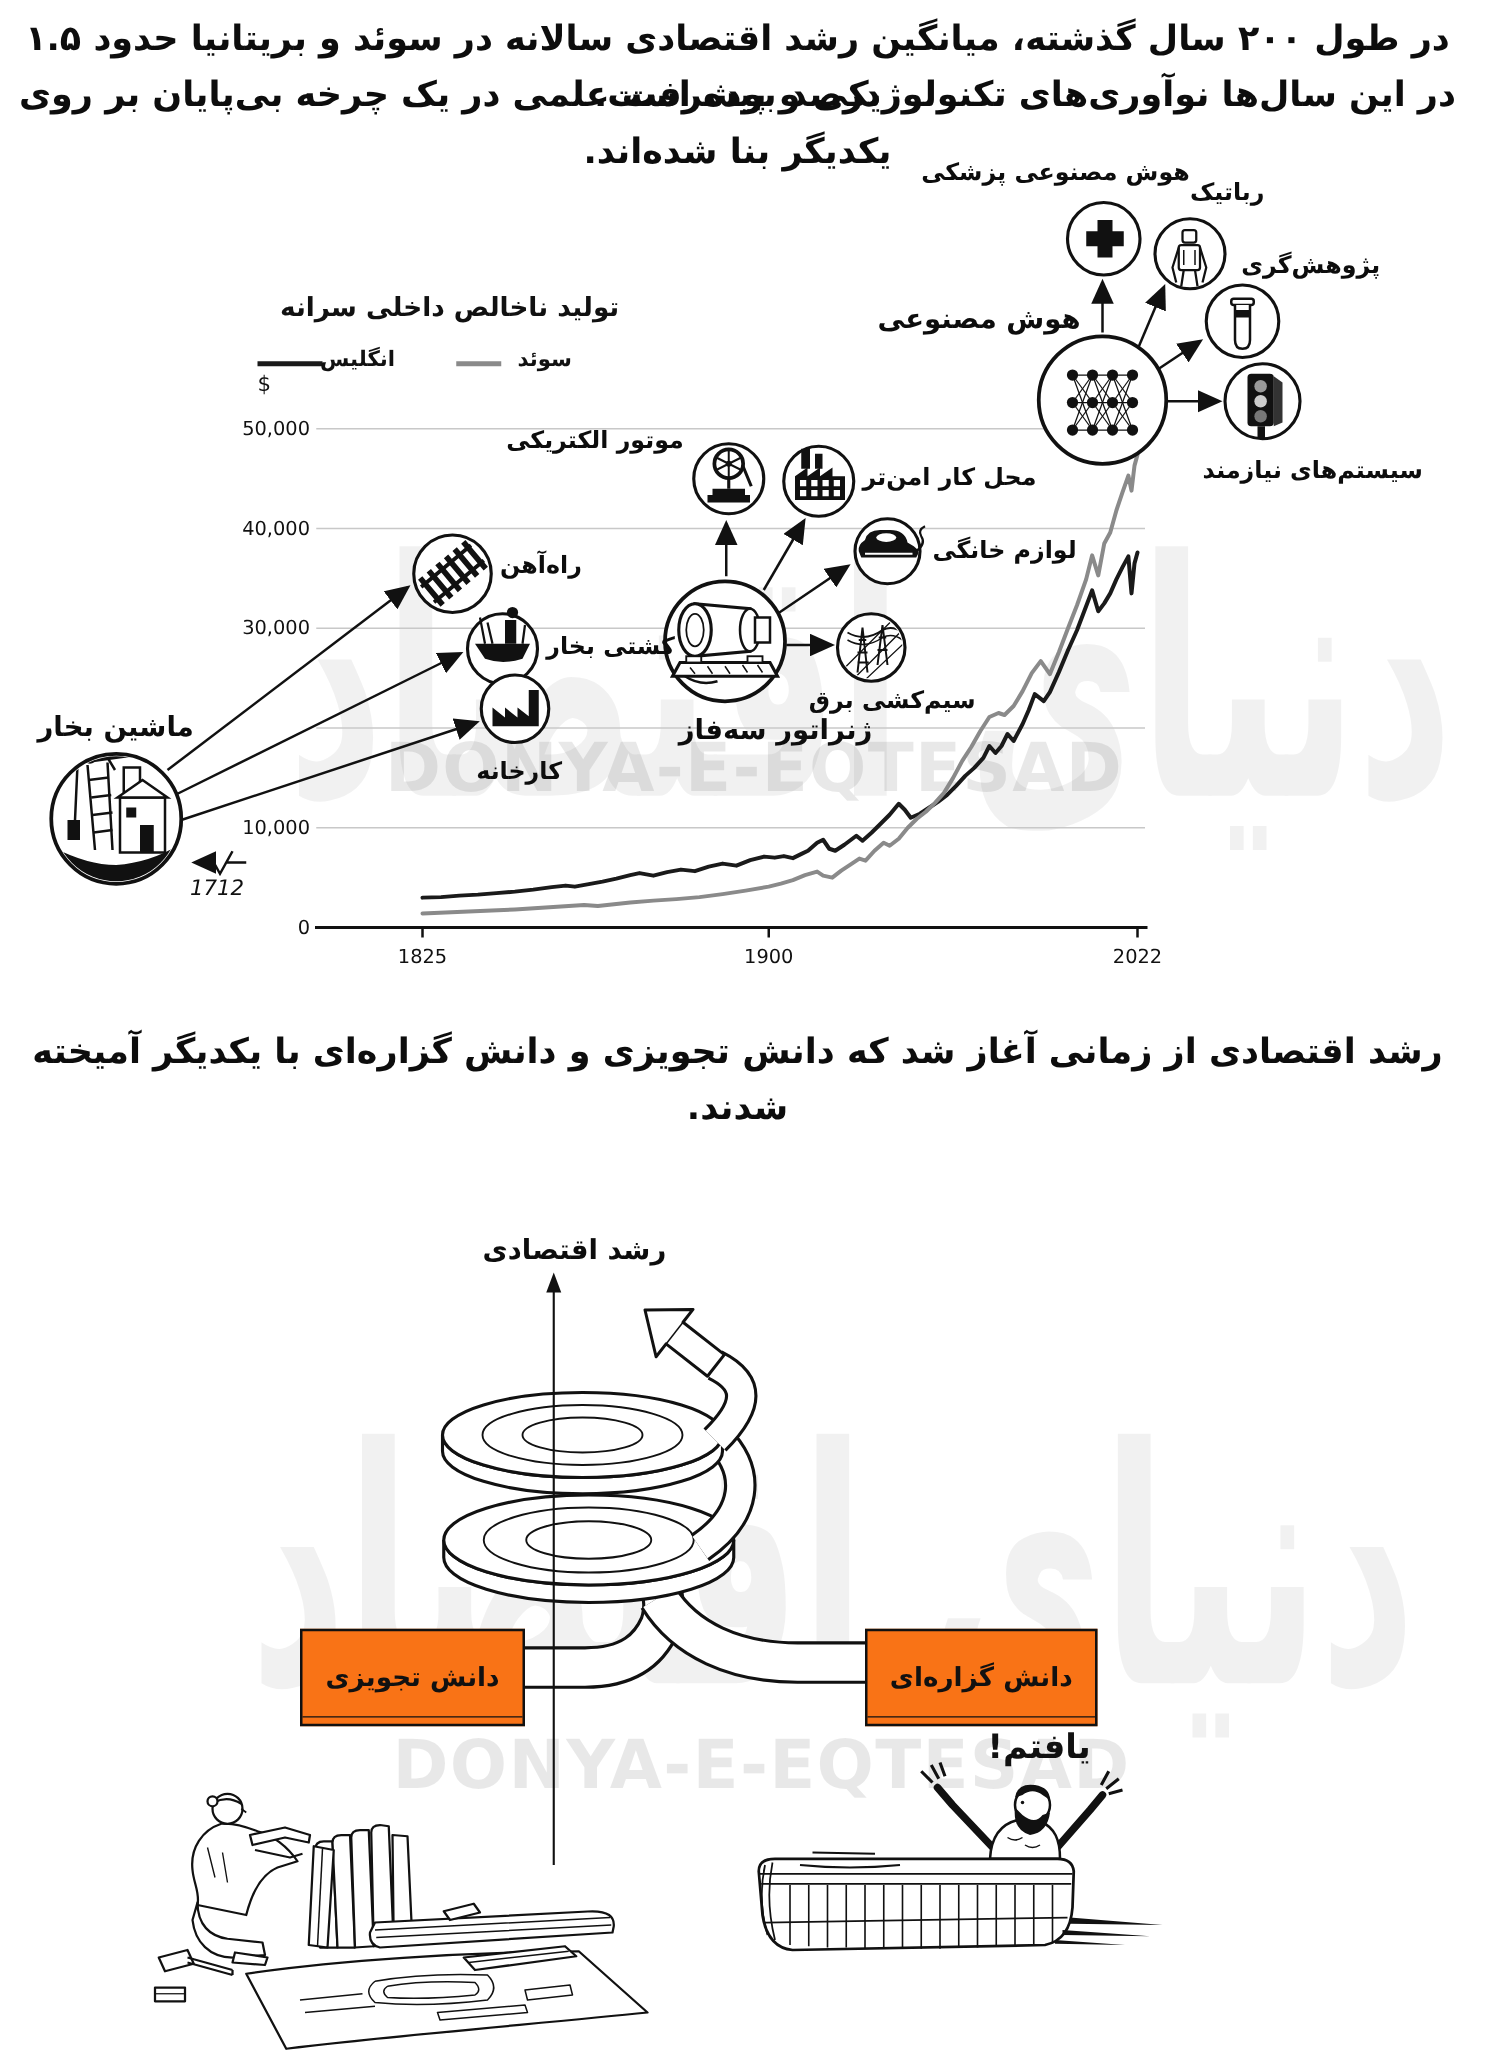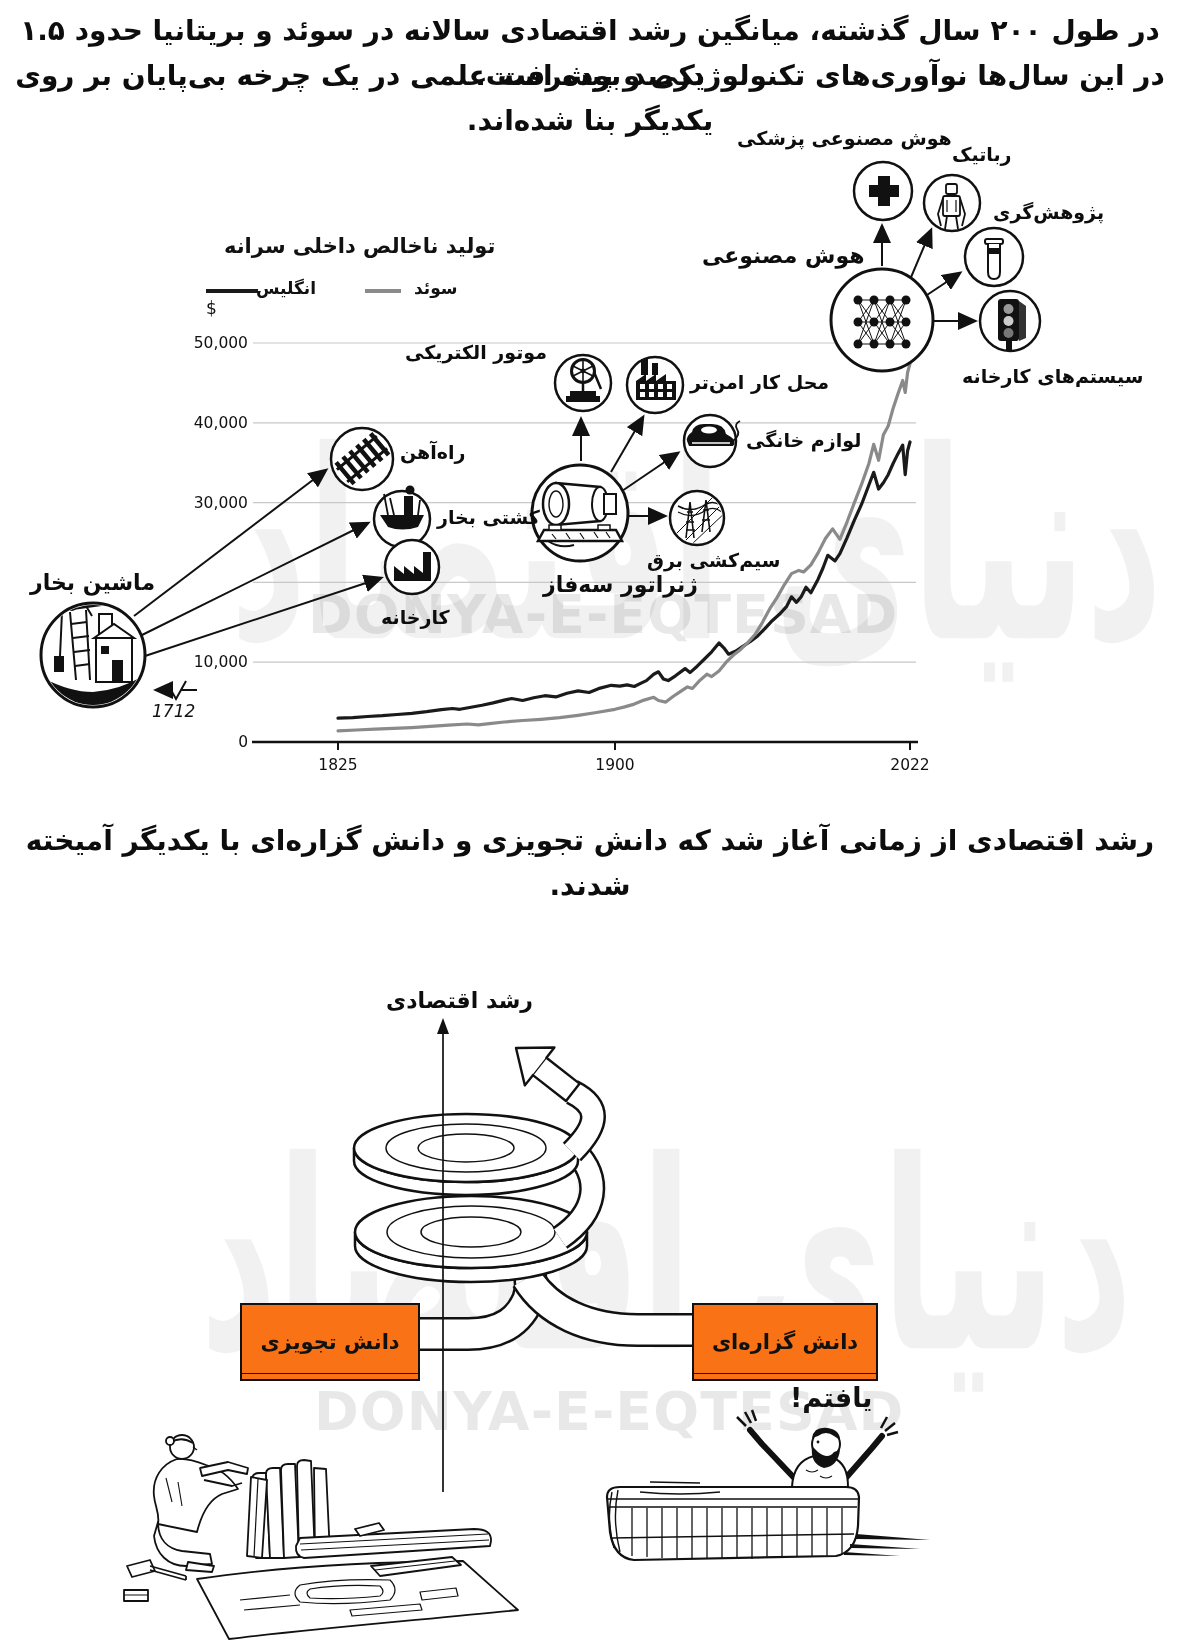--- a/index.html
+++ b/index.html
@@ -393,21 +393,21 @@
   <div class="lbl fa" style="left:381px;top:606px;">کارخانه</div>
   <div class="lbl fa" style="right:653px;top:341px;">موتور الکتریکی</div>
   <div class="lbl lbl-big fa" style="left:543px;top:572px;">ژنراتور سه‌فاز</div>
   <div class="lbl fa" style="left:690px;top:371px;">محل کار امن‌تر</div>
   <div class="lbl fa" style="left:746px;top:429px;">لوازم خانگی</div>
   <div class="lbl fa" style="left:647px;top:549px;">سیم‌کشی برق</div>
   <div class="lbl lbl-big fa" style="left:702px;top:243px;">هوش مصنوعی</div>
   <div class="lbl fa" style="left:737px;top:127px;">هوش مصنوعی پزشکی</div>
   <div class="lbl fa" style="left:952px;top:143px;">رباتیک</div>
   <div class="lbl fa" style="left:993px;top:201px;">پژوهش‌گری</div>
-  <div class="lbl fa" style="left:962px;top:365px;">سیستم‌های کارخانه</div>
+  <div class="lbl fa" style="left:962px;top:365px;">سیستم‌های نیازمند</div>
 
   <div class="para fa" style="top:818px;">رشد اقتصادی از زمانی آغاز شد که دانش تجویزی و دانش گزاره‌ای با یکدیگر آمیخته شدند.</div>
 
   <div class="lbl lbl-big fa" style="left:386px;top:988px;">رشد اقتصادی</div>
   <div class="kbox fa" style="left:240px;top:1303px;width:176px;height:74px;">
     <span>دانش تجویزی</span>
     <span class="inner-line"></span>
   </div>
   <div class="kbox fa" style="left:692px;top:1303px;width:182px;height:74px;">
     <span>دانش گزاره‌ای</span>

